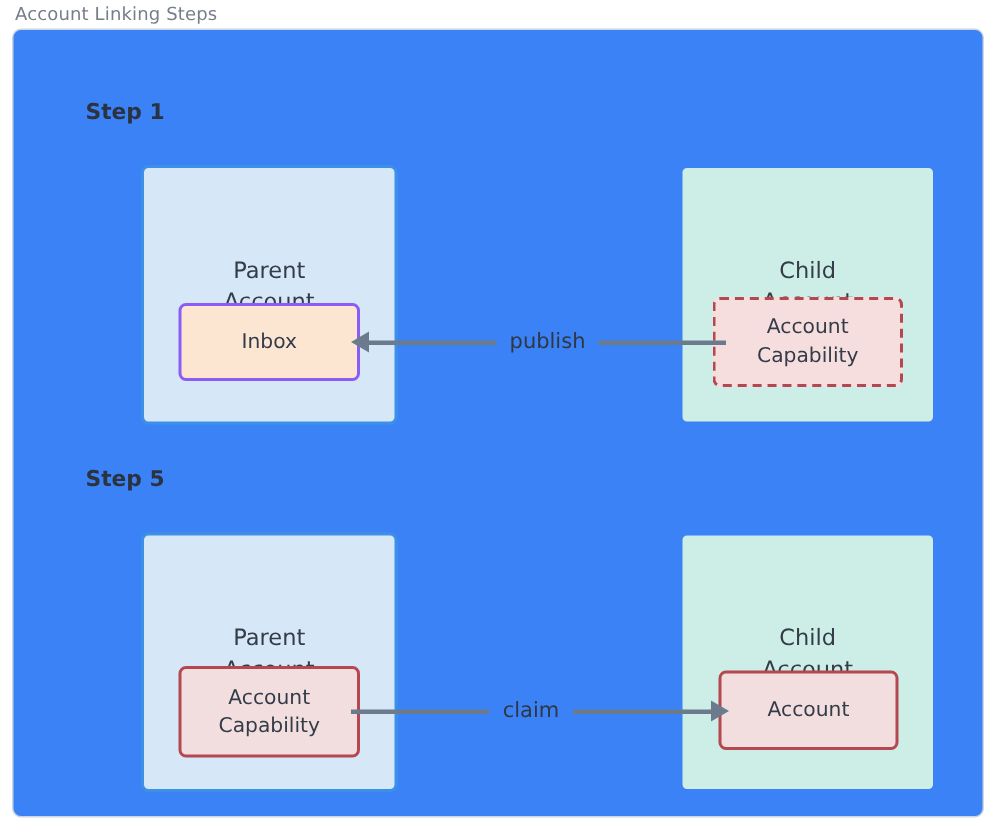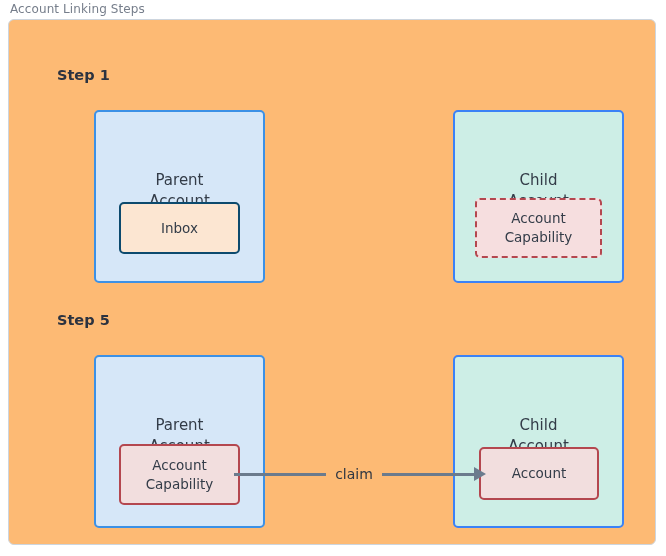--- a/index.html
+++ b/index.html
@@ -29,21 +29,21 @@
   }
 
   
   .diagram-frame {
     position: absolute;
     left: 8px;
     top: 19px;
     width: 648px;
     height: 526px;
     box-sizing: border-box;
-    background: #fdba74;
+    background: #3b82f6;
     border: 1px solid #cdd5de;
     border-radius: 6px;
   }
 
   
   .step-label {
     position: absolute;
     font-size: 14.5px;
     font-weight: bold;
     color: #2c3340;
@@ -99,21 +99,21 @@
     justify-content: center;
     text-align: center;
     font-size: 13.5px;
     line-height: 19px;
     color: #333c48;
     font-family: "DejaVu Sans", sans-serif;
     white-space: pre-line;
   }
   .inner-box.inbox {
     background: #fce6d2;
-    border: 2px solid #0c4a6e;
+    border: 2px solid #8b5cf6;
   }
   .inner-box.capability-dashed {
     background: #f6dedf;
     border: 2px dashed #b4474f;
   }
   .inner-box.capability-solid {
     background: #f2dede;
     border: 2px solid #b4474f;
   }
 
@@ -179,20 +179,27 @@
     <div class="inner-box inbox" id="step1-inbox">Inbox</div>
 
     <div class="account-box child" id="step1-child">
       <div class="box-title">Child
 Account</div>
     </div>
 
     <div class="inner-box capability-dashed" id="step1-capability">Account
 Capability</div>
 
+    <div class="connector" id="connector-publish">
+      <span class="arrow-head left"></span>
+      <span class="conn-line"></span>
+      <span class="conn-label">publish</span>
+      <span class="conn-line"></span>
+      <span class="spacer-head"></span>
+    </div>
 
     <div class="step-label" id="step2-label">Step 5</div>
 
     <div class="account-box parent" id="step2-parent">
       <div class="box-title">Parent
 Account</div>
     </div>
 
     <div class="inner-box capability-solid" id="step2-capability">Account
 Capability</div>

